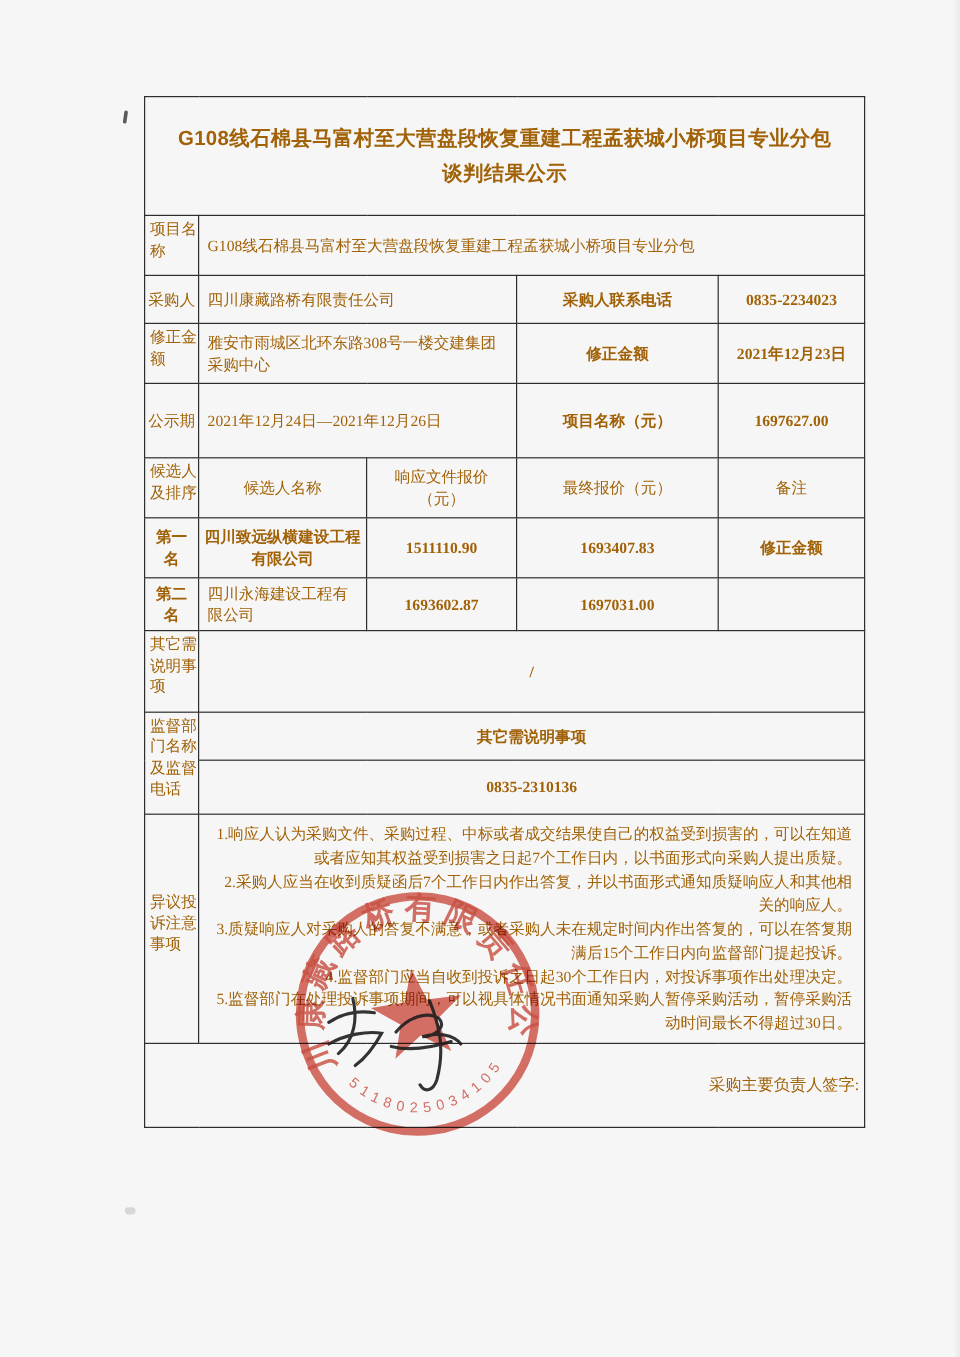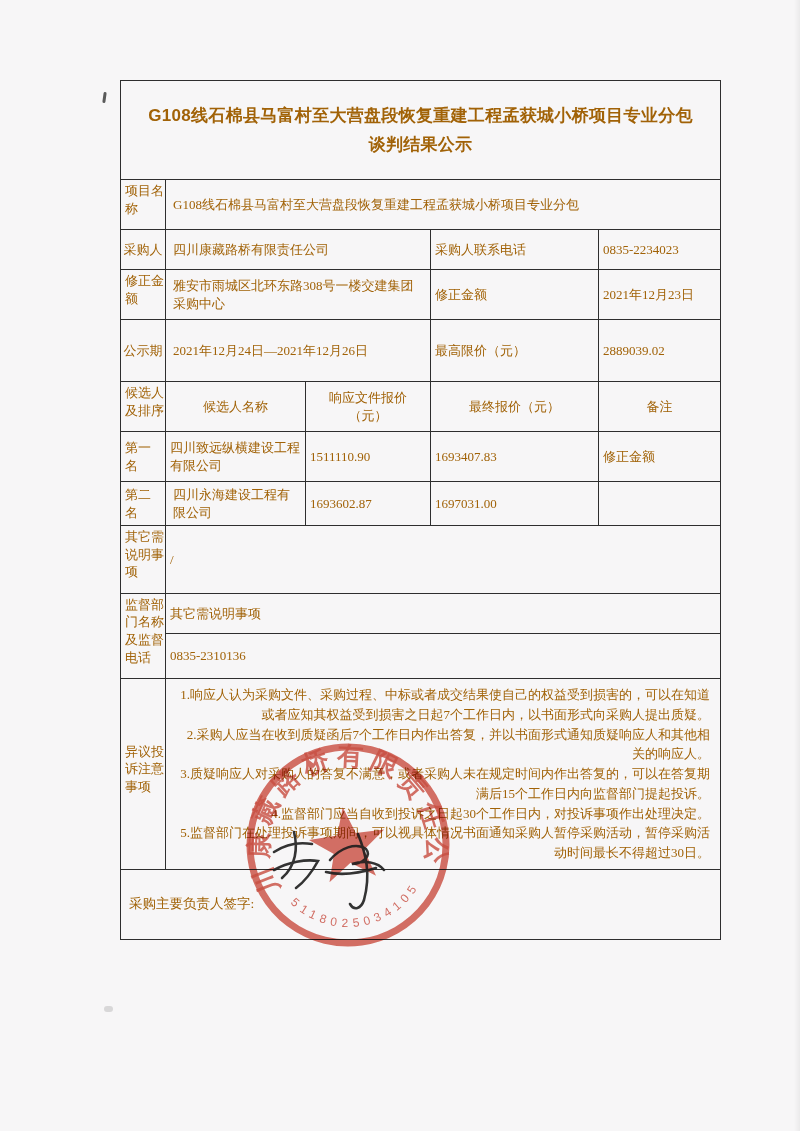--- a/index.html
+++ b/index.html
@@ -9,30 +9,30 @@
     font-family:"Liberation Serif","DejaVu Serif",serif;
     color:#a16207; overflow:hidden;
   }
   table.doc {
     position:absolute; left:120px; top:80px; width:600px;
     border-collapse:collapse; table-layout:fixed;
   }
   td {
     border:1.6px solid #2e2e2e; font-size:13px;
     vertical-align:middle; padding:2px 4px;
-    word-break:break-all; overflow:hidden;
+    word-break:break-all; overflow:hidden;text-align:right;
   }
   .title-cell {
     text-align:center; font-family:"Liberation Sans","DejaVu Sans",sans-serif;
     font-weight:bold; font-size:17px; line-height:29px; letter-spacing:.3px;
   }
   .lbl  { text-align:center; padding:2px 1px; }
   .lblw { text-align:left; padding:2px 1px 12px 4px; line-height:1.35; }
   .val  { text-align:left; padding-left:7px; }
-  .ctr  { text-align:left; }
+  .ctr  { text-align:center;font-weight:bold; }
   .notice-cell { padding:6px 10px 6px 10px; line-height:1.52; text-align:right; }
   .sign-cell { padding-left:8px; font-size:13.5px; }
   .hdr td { text-align:center; }
 
   .stamp {
     position:absolute; left:238px; top:735px; width:220px; height:220px;
     transform:rotate(-8deg); mix-blend-mode:multiply; opacity:.88; z-index:3;
     pointer-events:none;
   }
   .signature {
@@ -85,22 +85,22 @@
     <tr style="height:40px">
       <td class="lblw">修正金额</td>
       <td colspan="2" class="val">雅安市雨城区北环东路308号一楼交建集团采购中心</td>
       <td class="ctr">修正金额</td>
       <td class="ctr">2021年12月23日</td>
     </tr>
 
     <tr style="height:62px">
       <td class="lbl">公示期</td>
       <td colspan="2" class="val">2021年12月24日—2021年12月26日</td>
-      <td class="ctr">最高限价（元）</td>
-      <td class="ctr">2889039.02</td>
+      <td class="ctr">项目名称（元）</td>
+      <td class="ctr">1697627.00</td>
     </tr>
 
     <tr class="hdr" style="height:40px">
       <td class="lblw">候选人及排序</td>
       <td>候选人名称</td>
       <td>响应文件报价（元）</td>
       <td>最终报价（元）</td>
       <td>备注</td>
     </tr>
 

